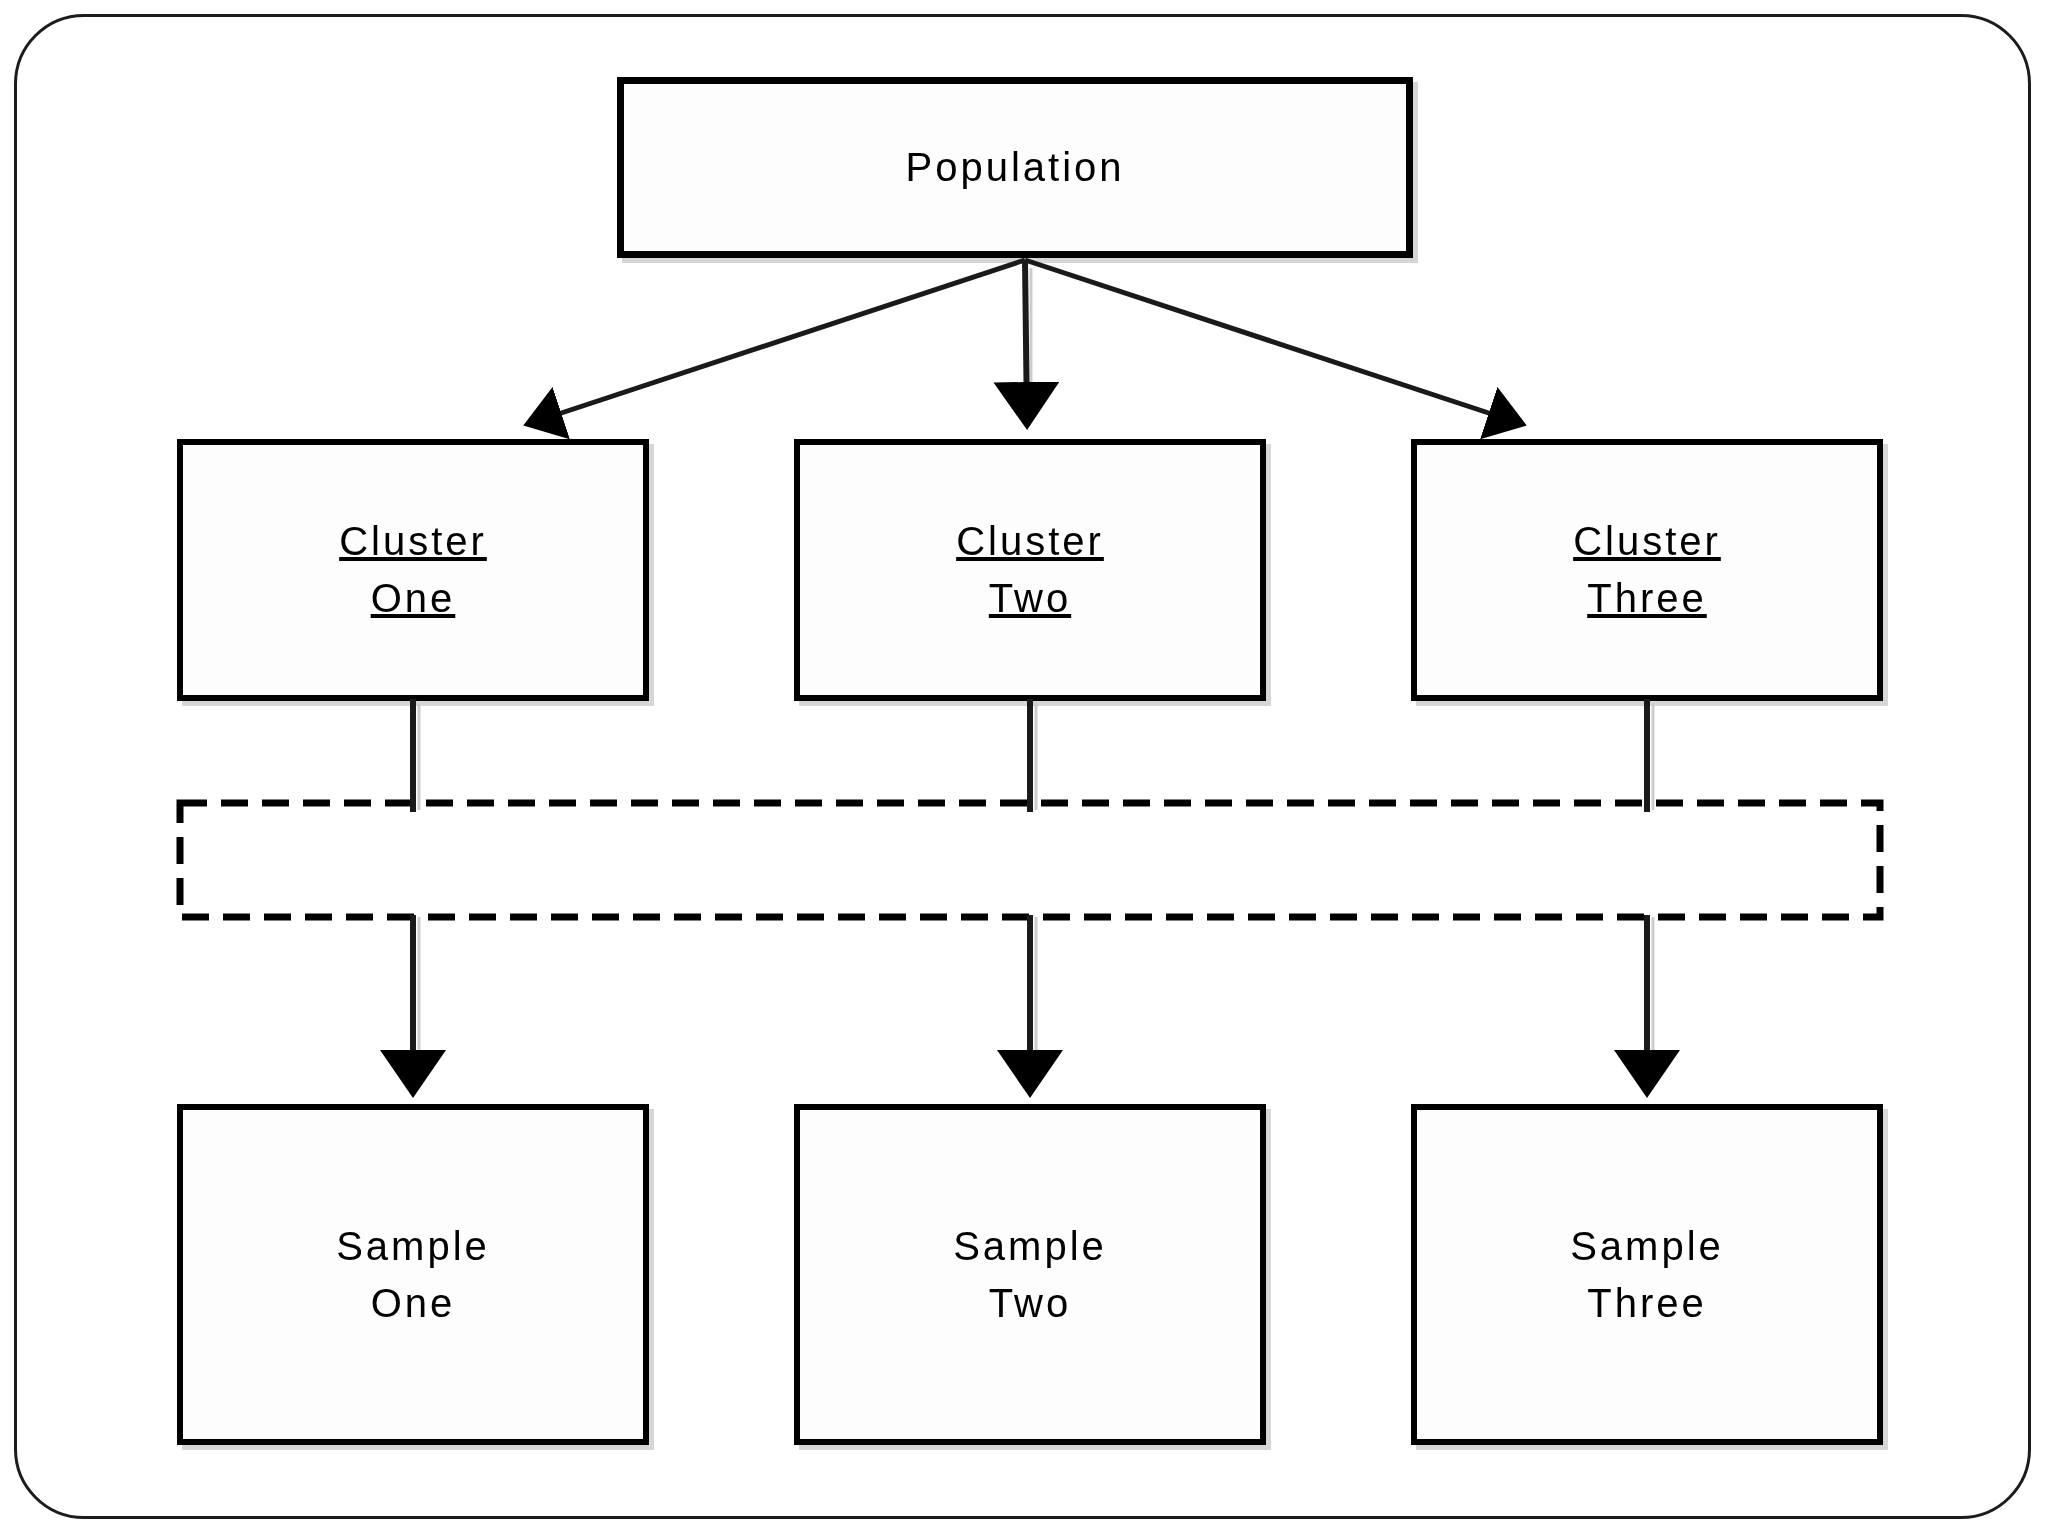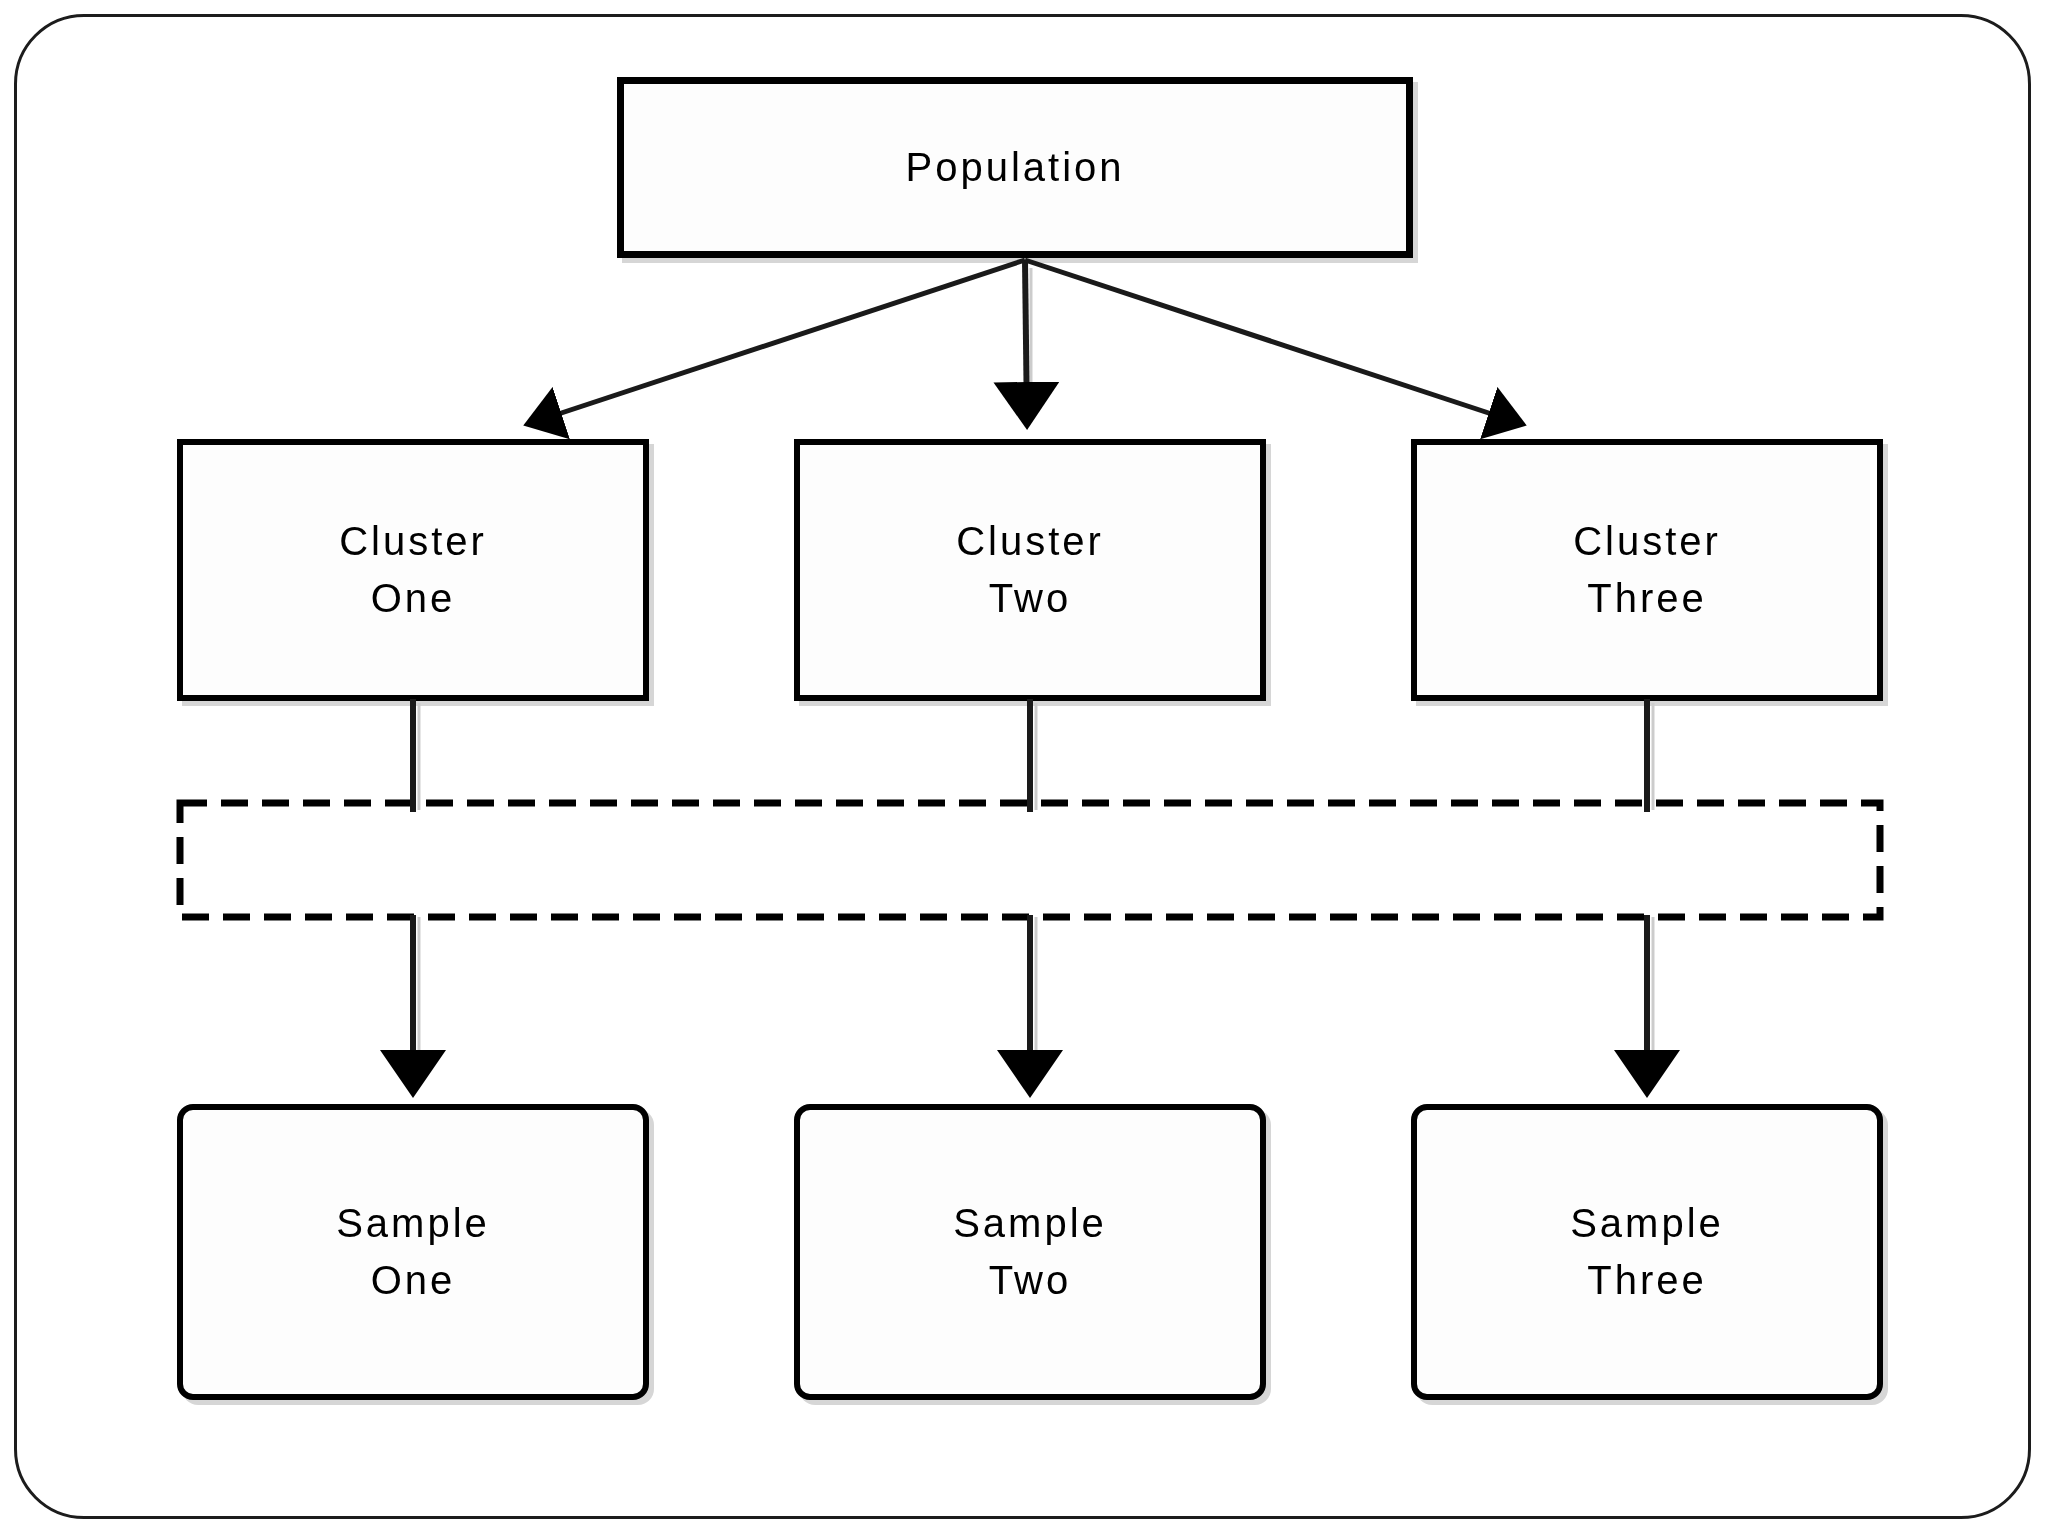--- a/index.html
+++ b/index.html
@@ -33,22 +33,22 @@
     font-size: 40px;
     letter-spacing: 3px;
     line-height: 1.42;
     box-shadow: 5px 5px 0 rgba(0,0,0,0.16);
   }
   .node-population {
     left: 617px; top: 77px;
     width: 796px; height: 181px;
     border-width: 7px;
   }
-  .row-clusters { top: 439px; height: 262px; }
-  .row-samples  { top: 1104px; height: 296px; border-radius: 16px; }
+  .row-clusters { top: 439px; height: 262px; text-decoration: underline; }
+  .row-samples  { top: 1104px; height: 341px; }
   .col-1 { left: 177px;  width: 472px; }
   .col-2 { left: 794px;  width: 472px; }
   .col-3 { left: 1411px; width: 472px; }
   .node.row-clusters { top: 439px; }
   .node.row-samples  { top: 1104px; }
   .note-text {
     position: absolute;
     left: 200px; top: 802px;
     width: 1660px; height: 114px;
     display: flex;

